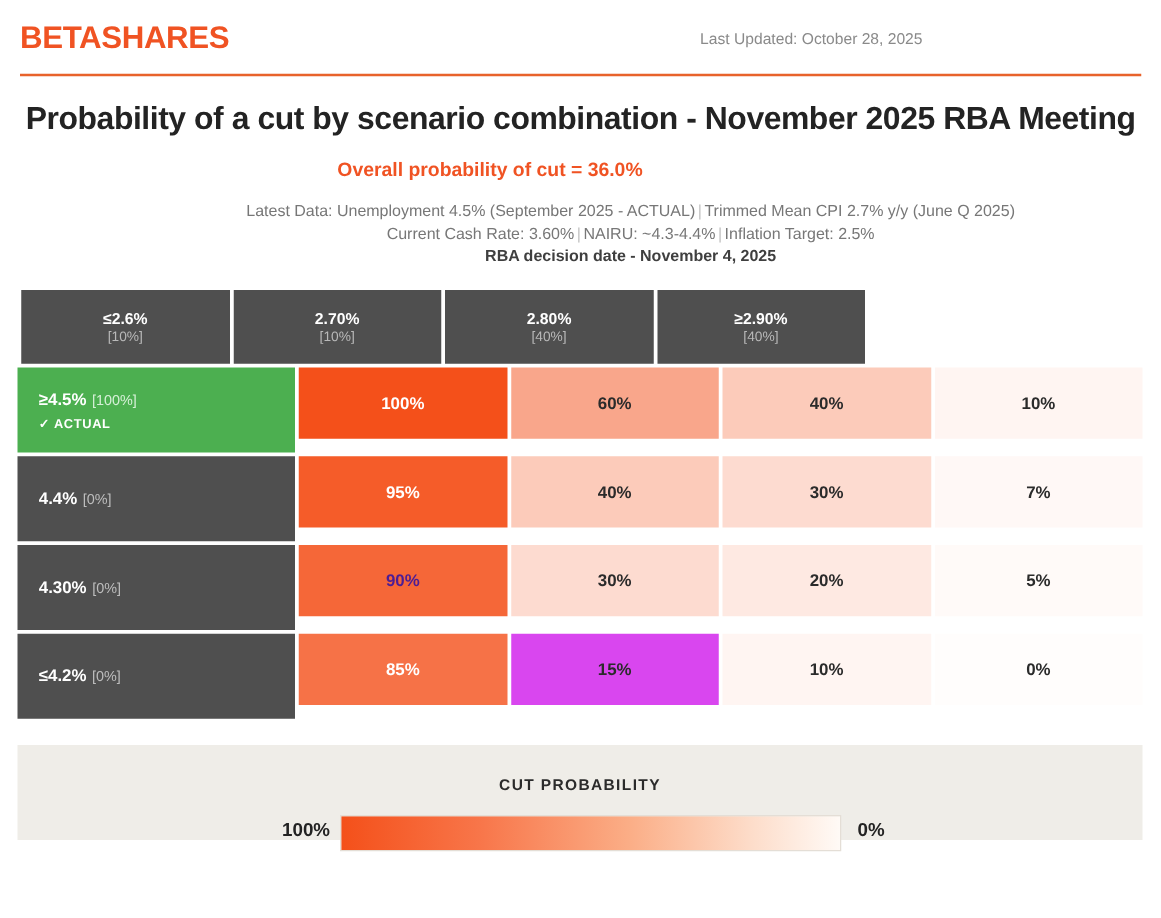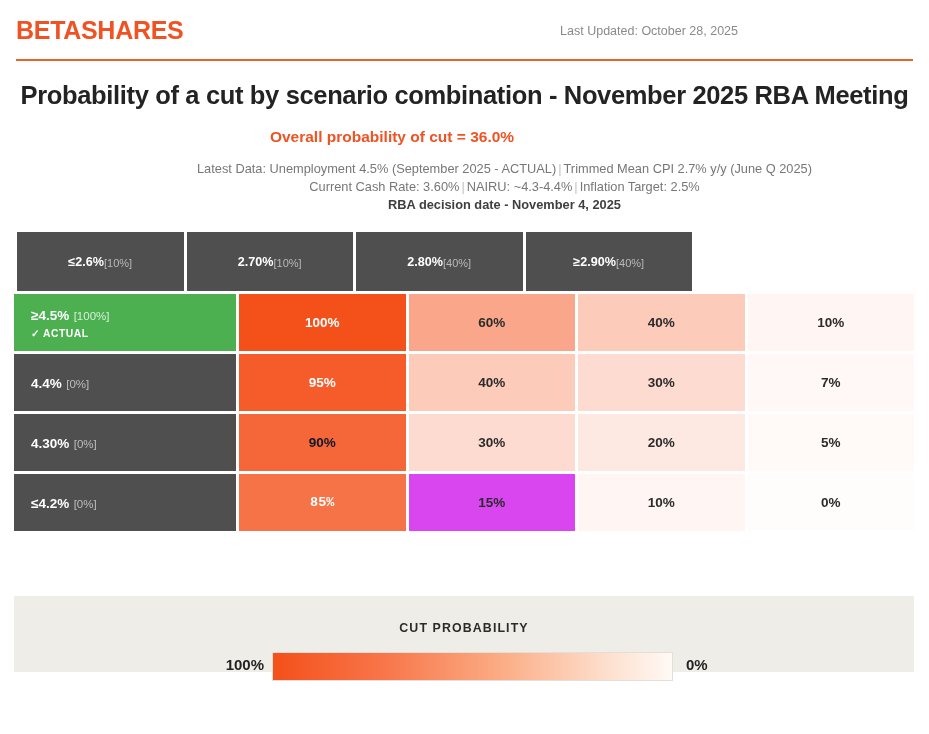--- a/index.html
+++ b/index.html
@@ -146,33 +146,33 @@
     font-size: 11.3px;
     margin-top: 2px;
   }
   .hsubrow { display: flex; margin-top: 3px; }
   .hsub {
     flex: 1;
     height: 59px;
     background: #4F4F4F;
     color: #ffffff;
     display: flex;
-    flex-direction: row;
+    flex-direction: column;
     align-items: center;
     justify-content: center;
     margin-right: 3px;
     text-align: center;
   }
   .hsub:last-child { margin-right: 0; }
   .hsub .s1 { font-size: 12.6px; font-weight: bold; }
   .hsub .s2 { font-size: 11px; color: #b9b9b9; margin-top: 2px; }
 
   .rlabel {
     width: 222px;
-    height: 57px;
+    height: 68px;
     background: #4F4F4F;
     color: #ffffff;
     display: flex;
     flex-direction: column;
     justify-content: center;
     box-sizing: border-box;
     padding-left: 17px;
   }
   .rlabel.actual { background: #4CAF50; }
   .rlabel .rl-main { font-size: 13.5px; font-weight: bold; }
@@ -320,38 +320,38 @@
   <div class="rowgap"></div>
 
   <div class="mrow">
     <div class="rlabel">
       <div>
         <span class="rl-main">4.30%</span>
         <span class="rl-marg">[0%]</span>
       </div>
     </div>
     <div class="cells">
-      <div class="cell" style="background: rgb(245, 103, 56); color: #0f172a;">90%</div>
+      <div class="cell" style="background: rgb(245, 103, 56); color: #4c1d95;">90%</div>
       <div class="cell" style="background: rgb(253, 219, 208); color: rgb(43, 43, 43);">30%</div>
       <div class="cell" style="background: rgb(254, 233, 226); color: rgb(43, 43, 43);">20%</div>
       <div class="cell" style="background: rgb(255, 250, 248); color: rgb(43, 43, 43);">5%</div>
     </div>
   </div>
 
   <div class="rowgap"></div>
 
   <div class="mrow">
     <div class="rlabel">
       <div>
         <span class="rl-main">≤4.2%</span>
         <span class="rl-marg">[0%]</span>
       </div>
     </div>
     <div class="cells">
-      <div class="cell" style="background: rgb(246, 114, 71); color: rgb(255, 255, 255); font-family: Liberation Mono, monospace;">85%</div>
+      <div class="cell" style="background: rgb(246, 114, 71); color: rgb(255, 255, 255);">85%</div>
       <div class="cell" style="background: #d946ef; color: rgb(43, 43, 43);">15%</div>
       <div class="cell" style="background: rgb(255, 245, 242); color: rgb(43, 43, 43);">10%</div>
       <div class="cell" style="background: rgb(255, 253, 252); color: rgb(43, 43, 43);">0%</div>
     </div>
   </div>
 
 </div>
 
 <div class="legend">
   <div class="legend-title">CUT PROBABILITY</div>

